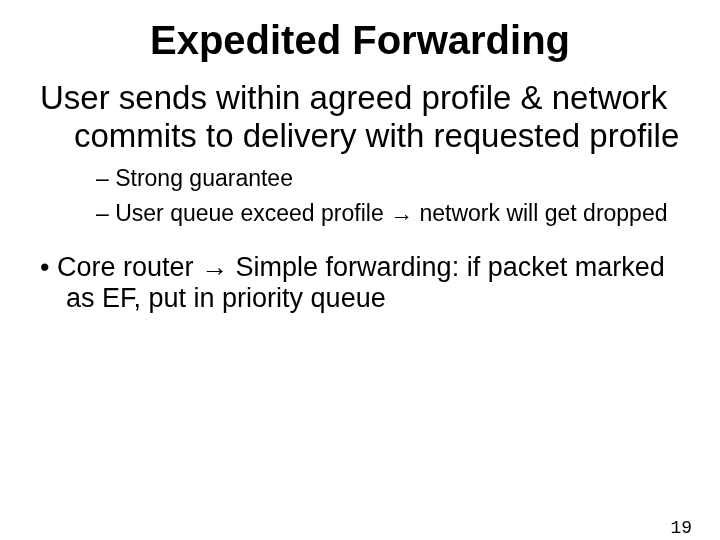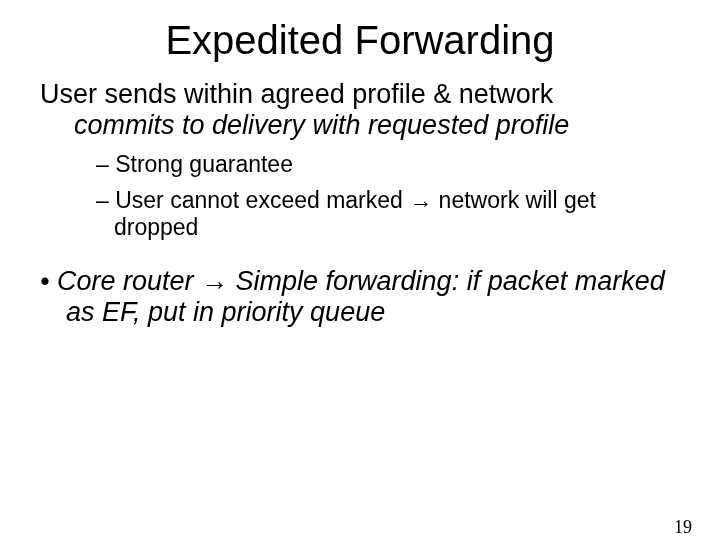--- a/index.html
+++ b/index.html
@@ -16,37 +16,36 @@
     position: relative;
     width: 720px;
     height: 540px;
     box-sizing: border-box;
   }
   .title {
     text-align: center;
     font-size: 40px;
     margin-top: 18px;
     margin-bottom: 16px;
-    font-weight: normal;
+    font-weight: bold;
   }
   .body {
     padding: 0 40px 0 40px;
   }
   .lead {
-    font-size: 27px;
+    font-size: 33px;
     line-height: 1.15;
     margin: 0 0 10px 0;
     padding-left: 0;
     text-indent: 0;
   }
   .lead .hang {
     display: block;
     padding-left: 34px;
     text-indent: -0px;
-    font-style: italic;
   }
   ul.sub {
     list-style: none;
     margin: 4px 0 24px 0;
     padding: 0 0 0 56px;
     font-size: 23px;
     line-height: 1.2;
   }
   ul.sub li {
     margin: 8px 0;
@@ -55,31 +54,30 @@
   }
   ul.sub li::before {
     content: "– ";
   }
   .bullet {
     font-size: 27px;
     line-height: 1.15;
     margin: 0 0 8px 0;
     padding-left: 26px;
     text-indent: -26px;
-    font-style: italic;
   }
   .bullet::before {
     content: "• ";
   }
   .pagenum {
     position: absolute;
     right: 28px;
     bottom: 20px;
     font-size: 18px;
-    font-family: Liberation Serif, serif;
+    font-family: Liberation Mono, monospace;
   }
   .arrow {
     font-family: Arial, sans-serif;
   }
 </style>
 </head>
 <body>
 
 <div class="slide">
 
@@ -88,21 +86,21 @@
   <div class="body">
 
     <div class="lead">
       <span>User sends within agreed profile &amp; network</span><br>
       <span class="hang">commits to delivery with requested profile</span>
     </div>
 
     <ul class="sub">
       <li>Strong guarantee</li>
       <li>
-        <span>User cannot exceed marked </span><span class="arrow">→</span><span> network will get dropped</span>
+        <span>User queue exceed profile </span><span class="arrow">→</span><span> network will get dropped</span>
       </li>
     </ul>
 
     <div class="bullet">
       <span>Core router </span><span class="arrow">→</span><span> Simple forwarding: if packet marked as EF, put in priority queue</span>
     </div>
 
 
   </div>
 

